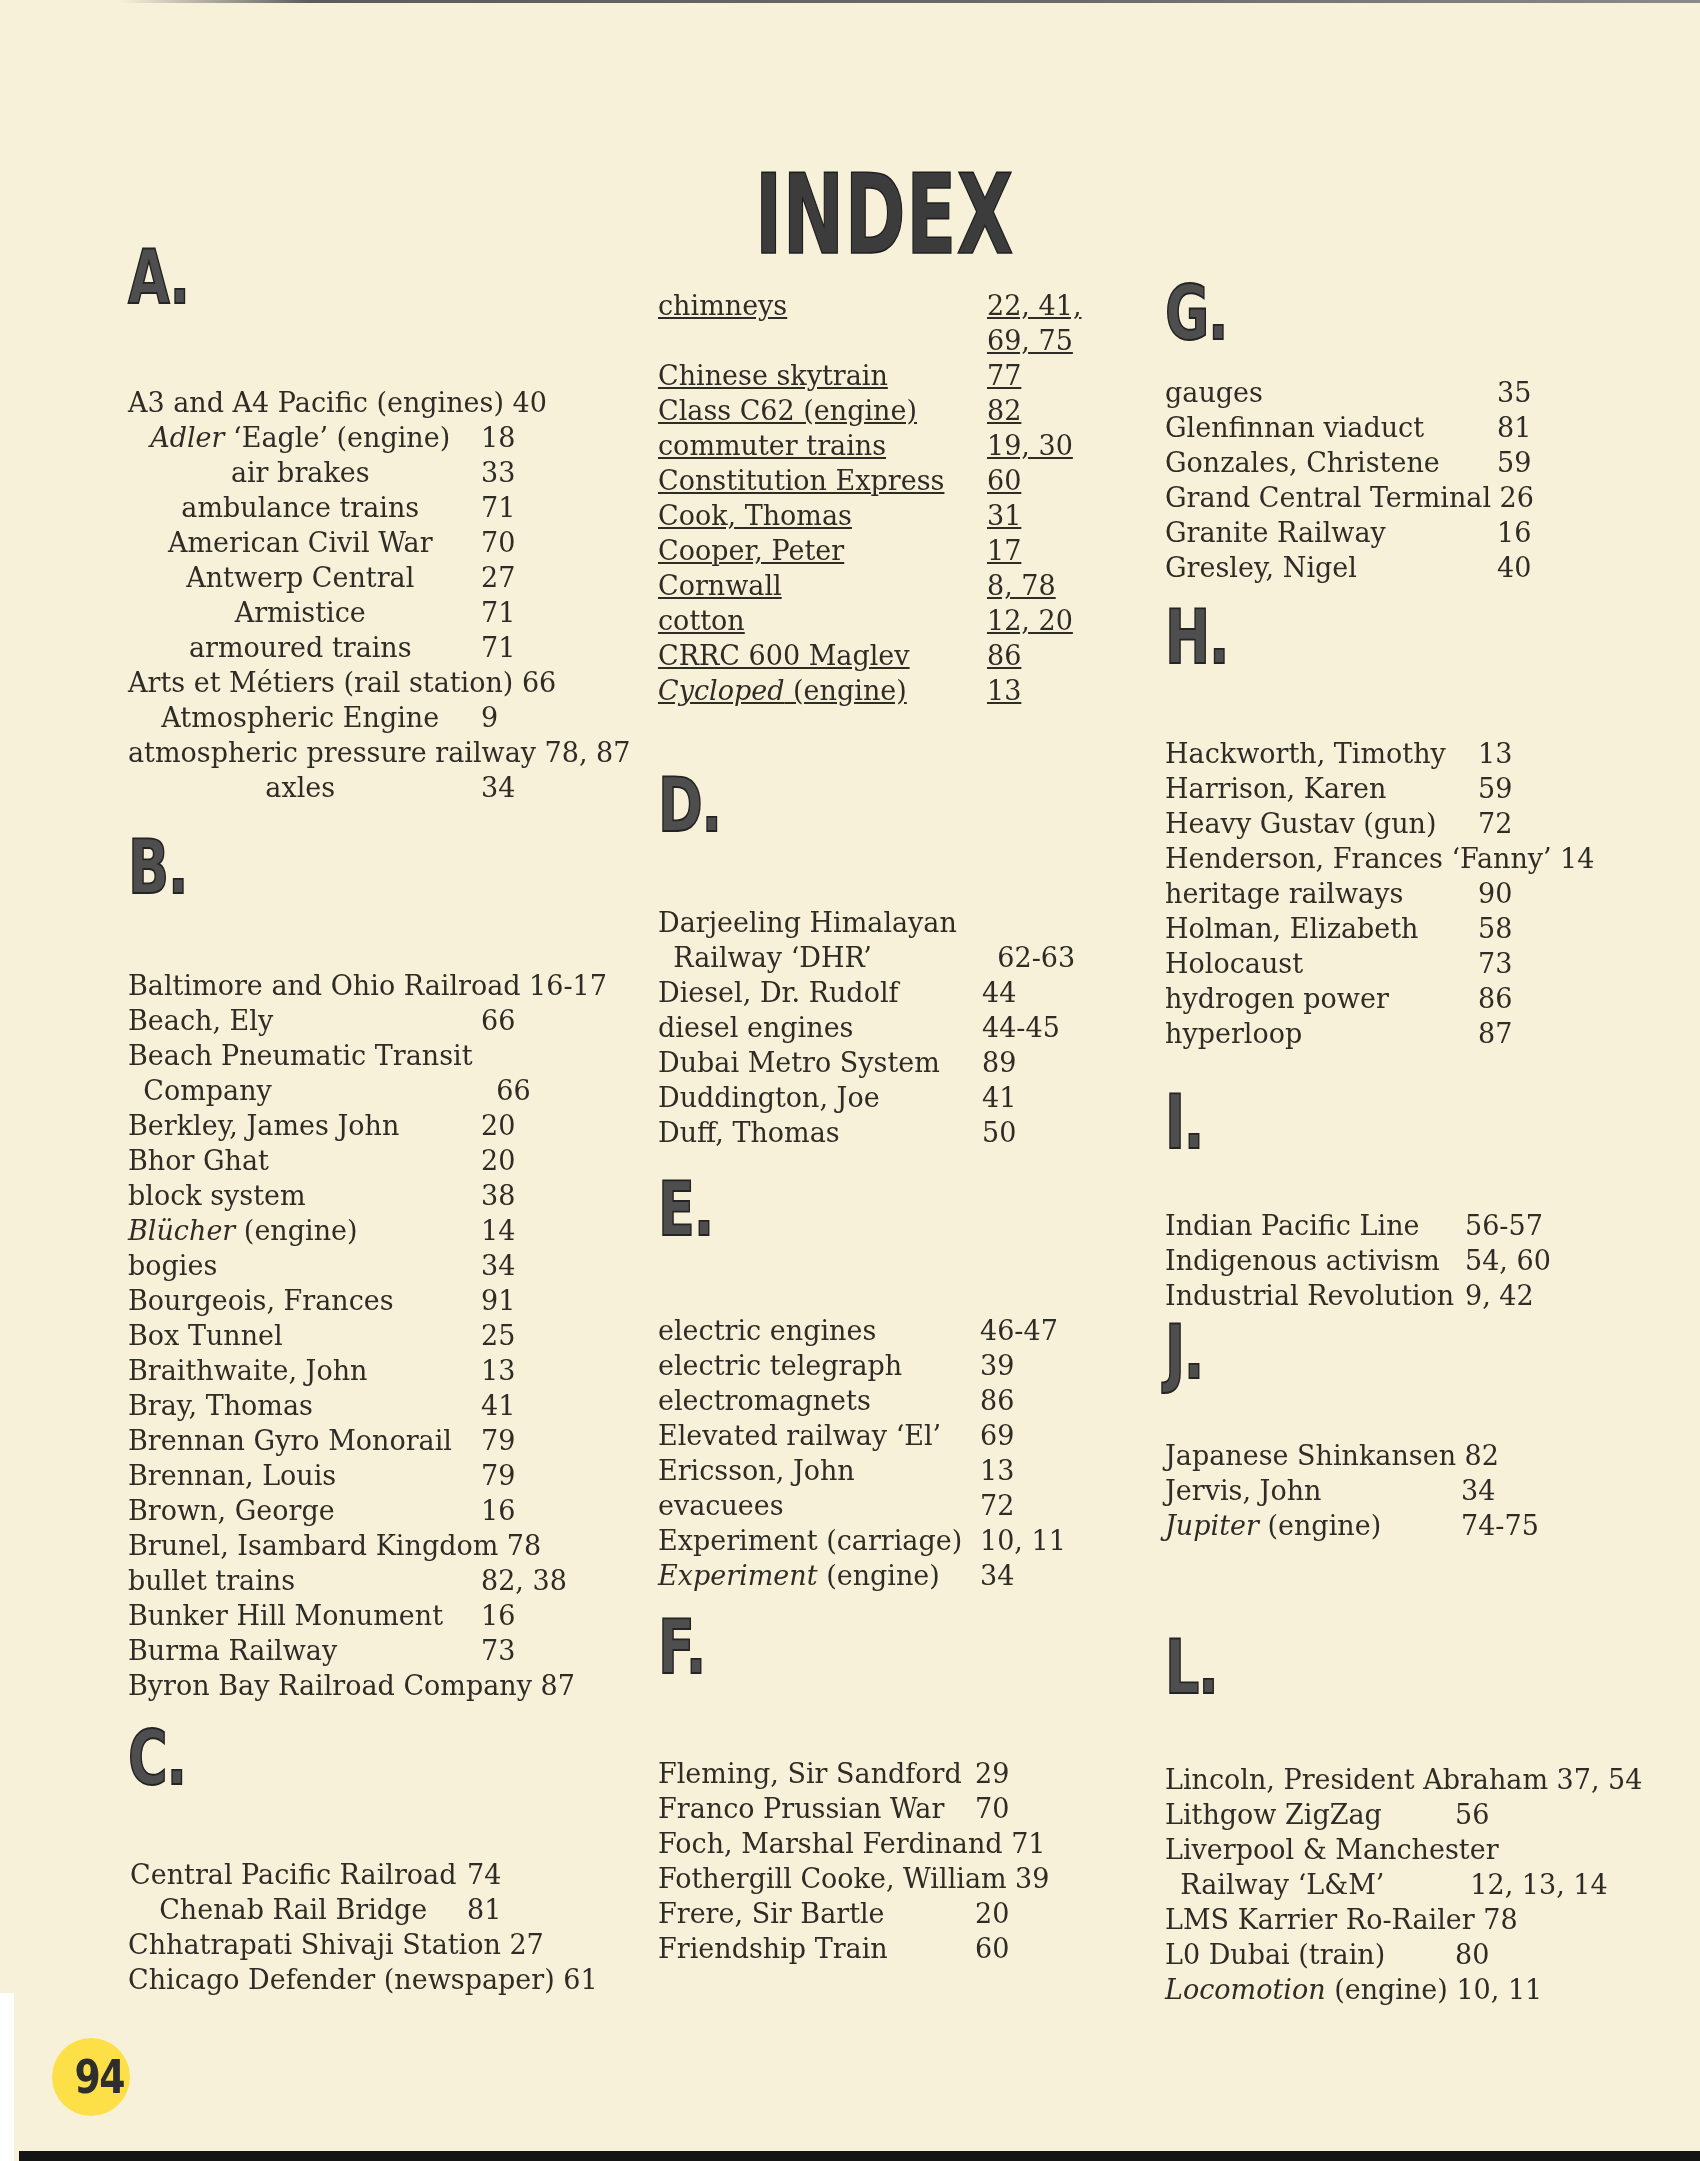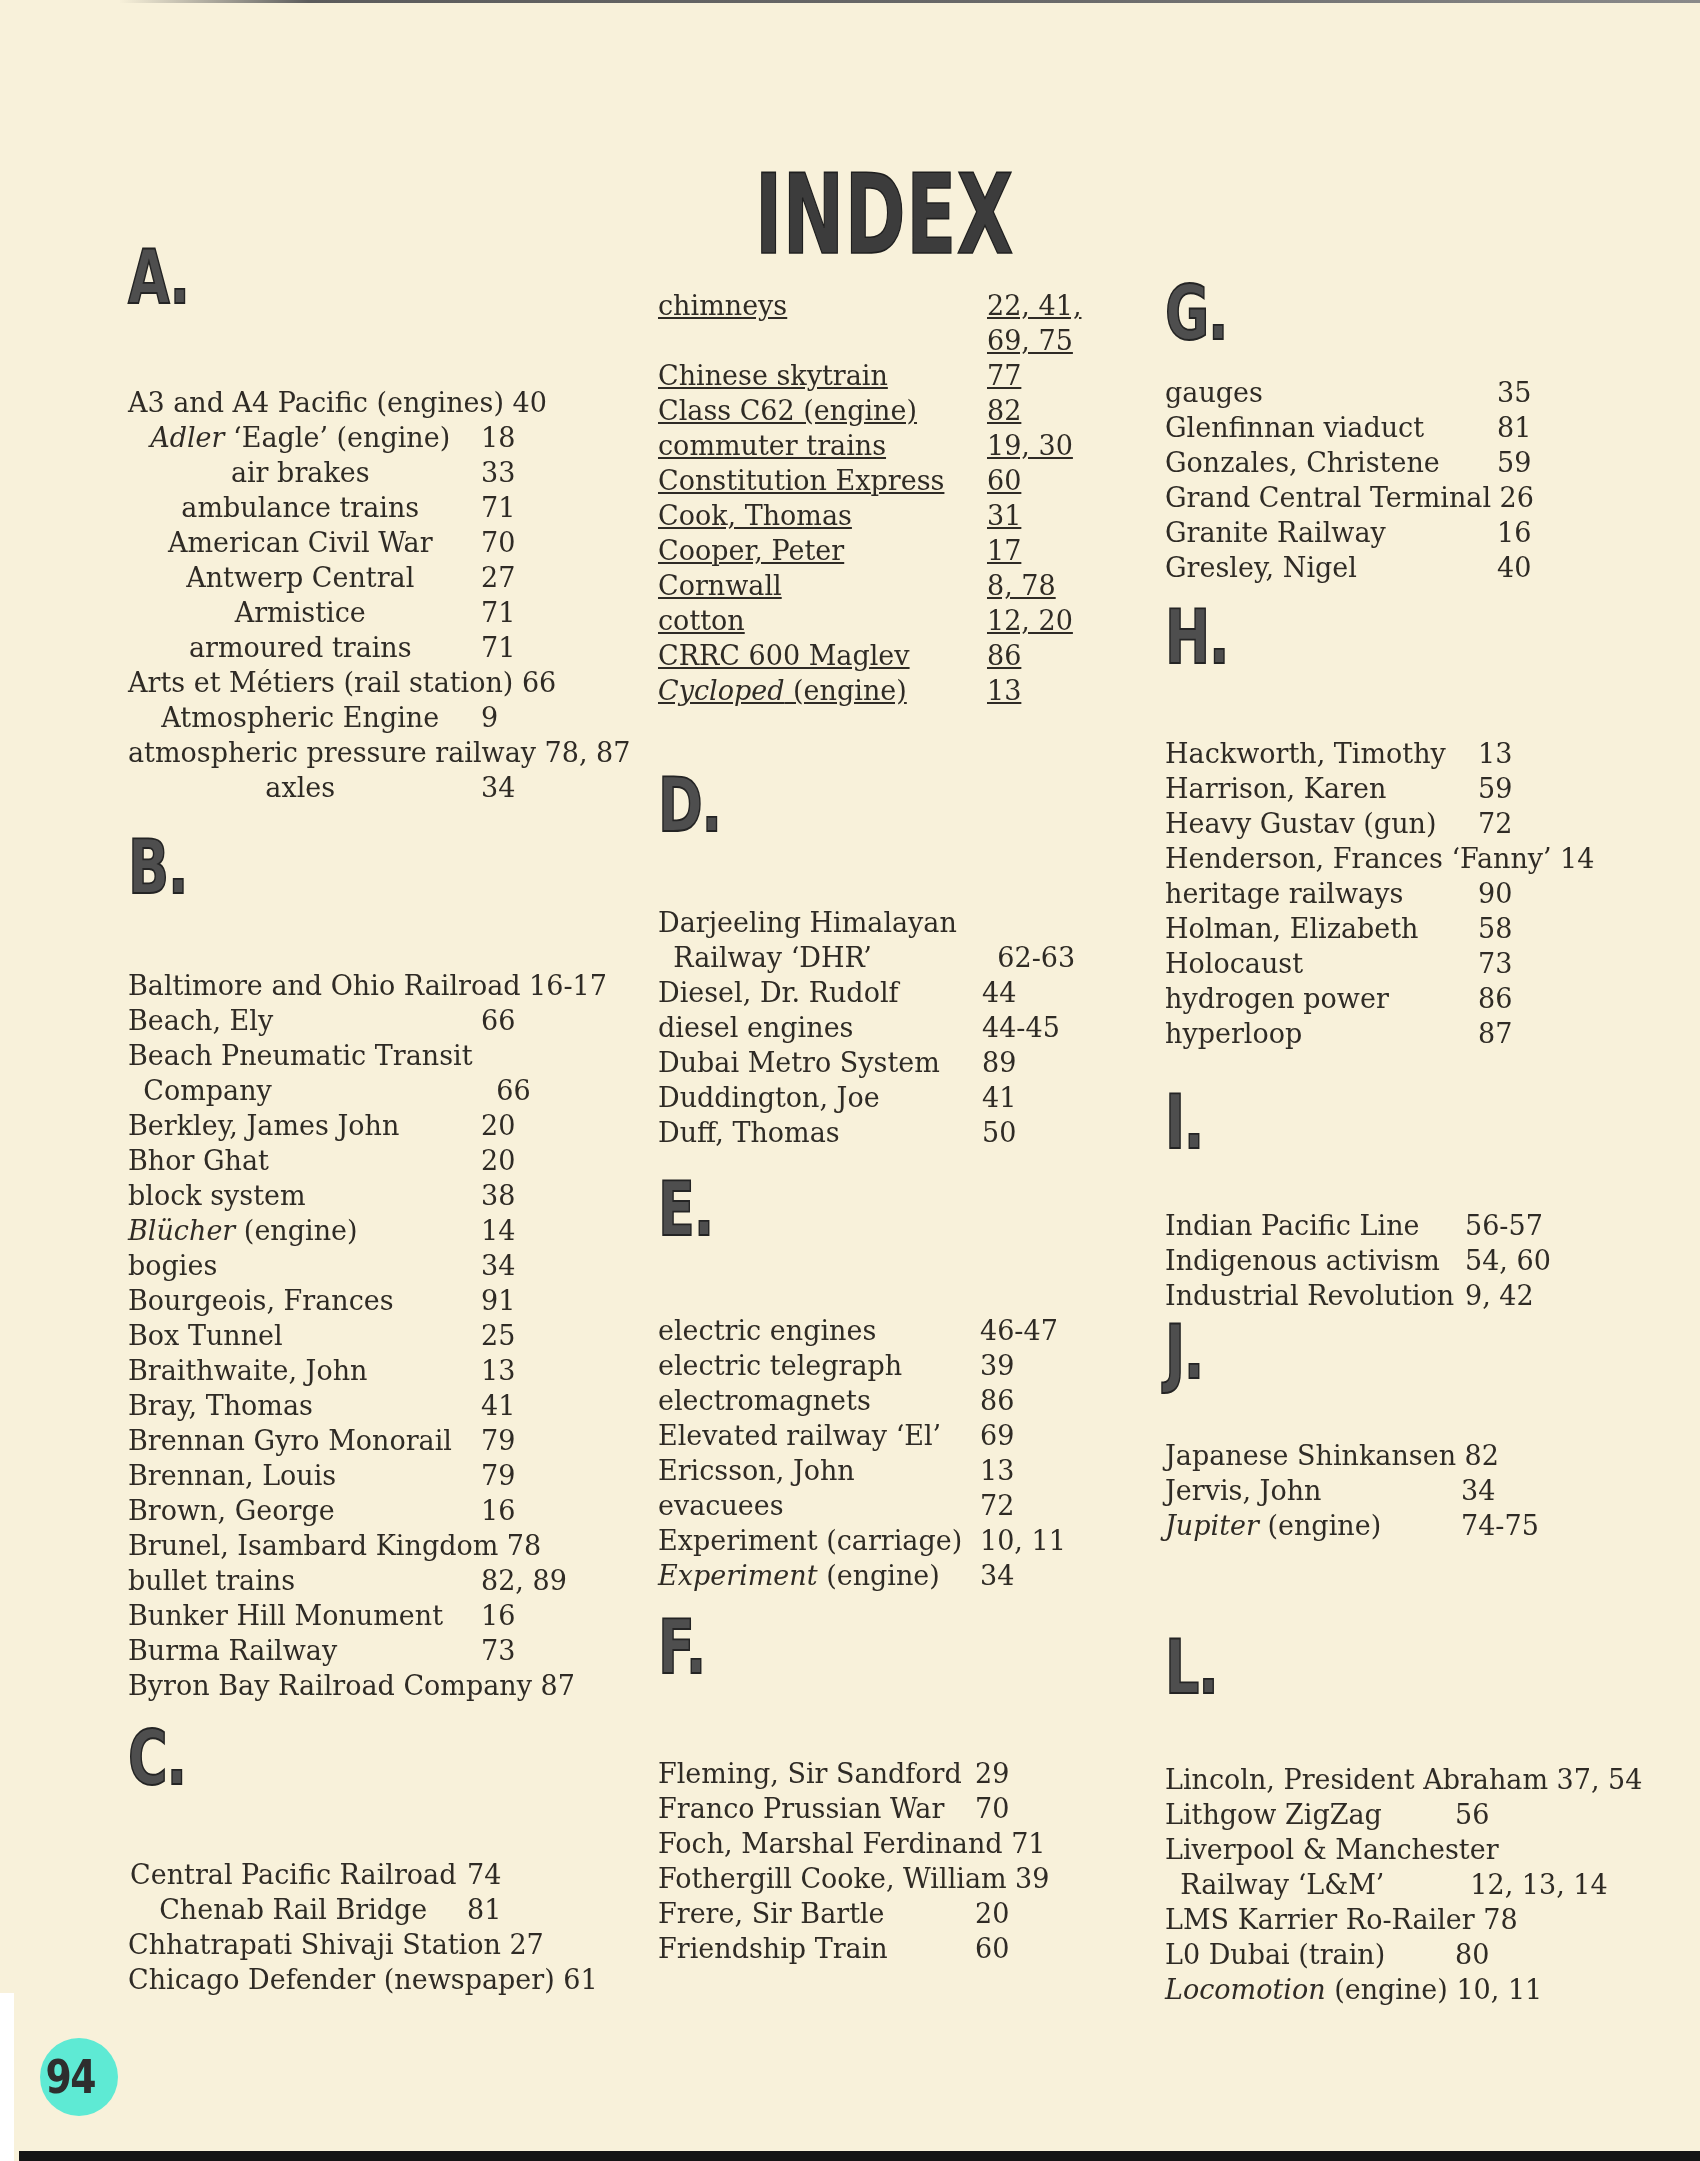--- a/index.html
+++ b/index.html
@@ -41,23 +41,23 @@
     transform:scaleX(0.72); transform-origin:left top;
     letter-spacing:-1.7px; white-space:nowrap;
   }
   .entries { position:absolute; left:0; }
   .row { display:flex; line-height:35px; font-size:27px; }
   .row.indent { padding-left:15.3px; }
   .row .label { min-width:var(--labelw,341px); white-space:nowrap; padding-right:8.5px; box-sizing:border-box; }
   .row .num { white-space:nowrap; }
   .row i { font-style:italic; }
   .page-number-badge {
-    position:absolute; left:40px; top:2038px; width:78px; height:78px;
-    background:#5eead4; border-radius:50%;
-    display:flex; align-items:center; justify-content:flex-start;
+    position:absolute; left:52px; top:2038px; width:78px; height:78px;
+    background:#fde047; border-radius:50%;
+    display:flex; align-items:center; justify-content:flex-end;
   }
   .page-number-badge .num-text {
     font-family:"DejaVu Sans", sans-serif; font-weight:bold;
     font-size:46px; color:#2e2e2e;
     transform:scaleX(0.82); letter-spacing:-1.7px;
   }
 </style>
 </head>
 <body>
 
@@ -186,21 +186,21 @@
       <div class="row">
         <span class="label">Brown, George</span>
         <span class="num">16</span>
       </div>
       <div class="row">
         <span class="label">Brunel, Isambard Kingdom</span>
         <span class="num">78</span>
       </div>
       <div class="row">
         <span class="label">bullet trains</span>
-        <span class="num">82, 89</span>
+        <span class="num">82, 38</span>
       </div>
       <div class="row">
         <span class="label">Bunker Hill Monument</span>
         <span class="num">16</span>
       </div>
       <div class="row">
         <span class="label">Burma Railway</span>
         <span class="num">73</span>
       </div>
       <div class="row">

